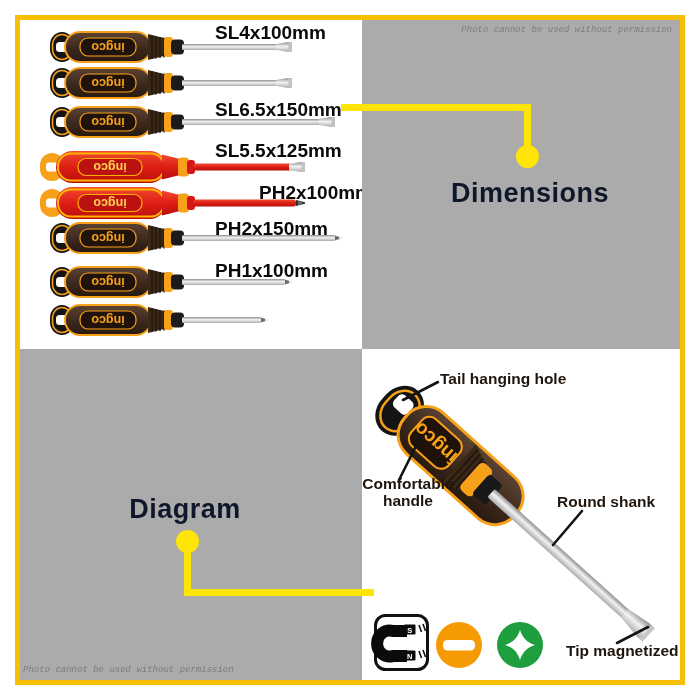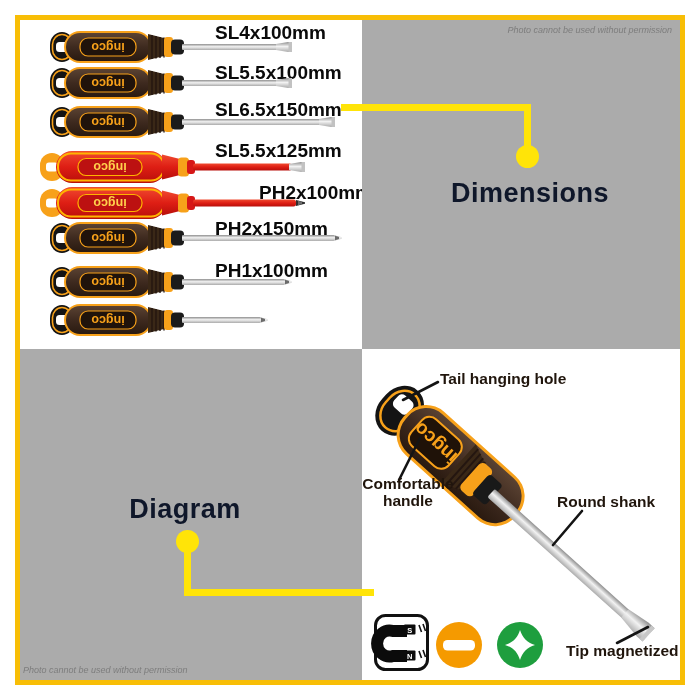--- a/index.html
+++ b/index.html
@@ -5,21 +5,21 @@
   html,body{margin:0;padding:0;}
   body{width:700px;height:700px;background:#ffffff;position:relative;overflow:hidden;
        font-family:"Liberation Sans",sans-serif;}
   .frame{position:absolute;left:15px;top:15px;width:670px;height:670px;
          box-sizing:border-box;border:5px solid #F8BE06;}
   .q{position:absolute;}
   .q-tl{left:0;top:0;width:285px;height:329px;background:#ffffff;}
   .q-tr{left:342px;top:0;width:318px;height:329px;background:#ABABAB;}
   .q-bl{left:0;top:329px;width:408px;height:331px;background:#ABABAB;}
   .q-br{left:342px;top:329px;width:318px;height:331px;background:#ffffff;}
-  .wm{position:absolute;font-size:9px;font-style:italic;color:#7d7d7d;white-space:nowrap;}
+  .wm{position:absolute;font-size:9px;font-style:italic;color:#7d7d7d;white-space:nowrap;font-family:Liberation Mono, monospace;}
   .wm-tr{top:5px;right:8px;}
   .wm-bl{left:3px;bottom:5px;}
   .big-label{position:absolute;width:200px;text-align:center;color:#0f172a;
              font-size:27px;font-weight:bold;letter-spacing:.5px;}
   .sd-label{position:absolute;left:195px;font-size:19px;font-weight:bold;color:#0a0a0a;
             white-space:nowrap;line-height:22px;}
   .sd-svg{position:absolute;left:18px;width:312px;height:36px;}
   .conn{position:absolute;background:#FFE408;z-index:5;}
   .conn-dot{position:absolute;width:23px;height:23px;border-radius:50%;background:#FFE408;z-index:5;}
   .anno{position:absolute;font-size:15.5px;font-weight:bold;color:#20150C;line-height:17px;z-index:3;}
@@ -61,21 +61,20 @@
   <rect x="42" y="9" width="56" height="18" rx="8" fill="#20130B" stroke="#F7A11A" stroke-width="1.2"></rect>
   <text x="70" y="18.5" transform="rotate(180 70 18)" fill="#F7A11A" font-size="12.5" font-weight="bold" text-anchor="middle" dominant-baseline="central" font-family="Liberation Sans,sans-serif">ingco</text>
   <polygon points="110,5 128,9.5 128,26.5 110,31" fill="#3A2817"></polygon>
   <path d="M114,6 V30 M118,7 V29.5 M122,8 V29 M126,8.5 V28.5" stroke="#241610" stroke-width="1.4"></path>
   <rect x="126" y="8" width="9" height="20" rx="3" fill="#F7A11A"></rect>
   <rect x="133" y="10.5" width="13" height="15" rx="4" fill="#1B1B1B"></rect>
   <rect x="144" y="15" width="95" height="6" rx="1" fill="url(#gMetal)"></rect>
   <polygon points="238,15 250,13 254,13 254,23 250,23 238,21" fill="url(#gMetal)"></polygon>
         <rect x="250.5" y="13" width="3.5" height="10" fill="#c2c2c2"></rect>
       </svg>
-      <div class="sd-label" style="top: 42px;">SL5.5x100mm</div>
       <svg class="sd-svg" viewBox="0 0 312 36" style="top: 45px;">
   <rect x="12" y="3" width="24" height="30" rx="13" fill="#141414"></rect>
   <rect x="14.5" y="5.5" width="19" height="25" rx="10" fill="none" stroke="#F7A11A" stroke-width="1.6"></rect>
   <rect x="18" y="13" width="12" height="10" rx="3.5" fill="#ffffff"></rect>
   <rect x="26" y="2" width="88" height="32" rx="16" fill="#F7A11A"></rect>
   <rect x="28" y="4" width="84" height="28" rx="14" fill="url(#gBrown)"></rect>
   <rect x="42" y="9" width="56" height="18" rx="8" fill="#20130B" stroke="#F7A11A" stroke-width="1.2"></rect>
   <text x="70" y="18.5" transform="rotate(180 70 18)" fill="#F7A11A" font-size="12.5" font-weight="bold" text-anchor="middle" dominant-baseline="central" font-family="Liberation Sans,sans-serif">ingco</text>
   <polygon points="110,5 128,9.5 128,26.5 110,31" fill="#3A2817"></polygon>
   <path d="M114,6 V30 M118,7 V29.5 M122,8 V29 M126,8.5 V28.5" stroke="#241610" stroke-width="1.4"></path>

